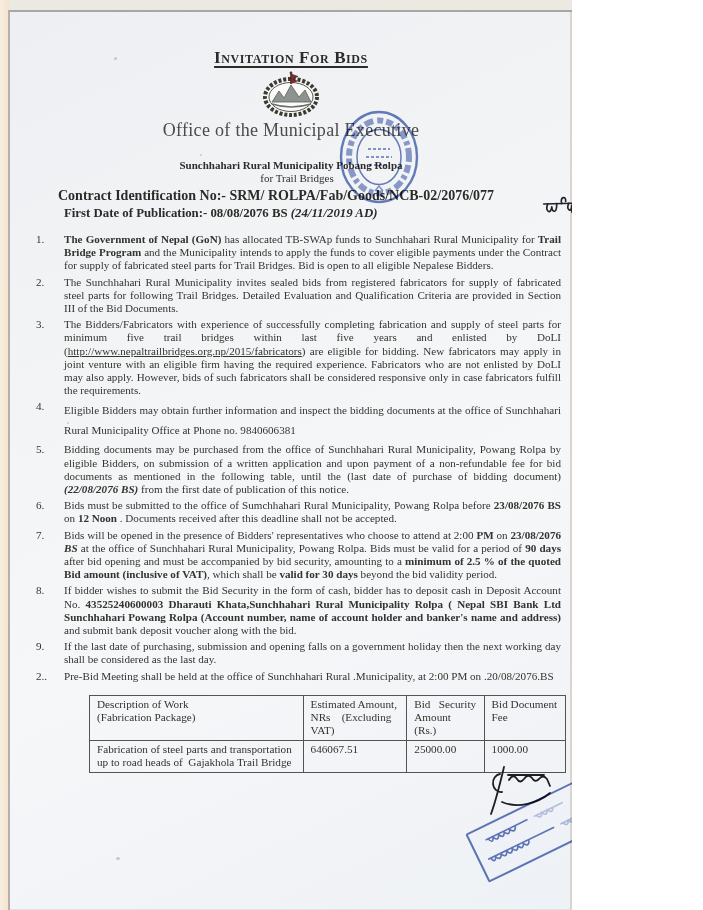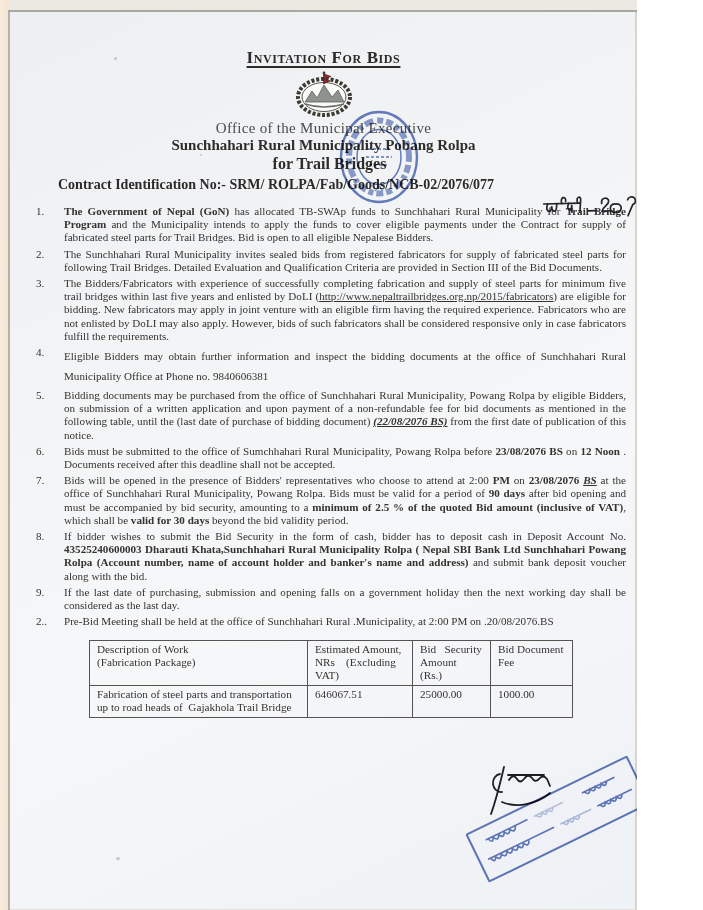--- a/index.html
+++ b/index.html
@@ -1,42 +1,42 @@
 <!DOCTYPE html>
 <html style="--seal: #3f5cae;"><head>
 <meta charset="utf-8">
 <style>
   html,body{margin:0;padding:0;}
   body{width:703px;height:910px;font-family:"Liberation Serif","DejaVu Serif",serif;}
-  .page{position:relative;width:621px;height:910px;overflow:hidden;
-        background:linear-gradient(90deg,#f8edde 0px,#f6e7d5 5px,#f2e4d4 8px,#ece9e2 10px);padding-left:16px;}
+  .page{position:relative;width:572px;height:910px;overflow:hidden;
+        background:linear-gradient(90deg,#f8edde 0px,#f6e7d5 5px,#f2e4d4 8px,#ece9e2 10px);}
   .paper{position:absolute;left:8px;top:10px;right:0;bottom:0;overflow:hidden;
          background:linear-gradient(155deg,#edeff2 0%,#f2f4f6 35%,#f6f7f9 60%,#eef1f5 100%);
          border-top:2px solid #a8a7a2;border-left:2px solid #b5b1aa;
          box-shadow:inset -2px 0 0 #d9d5ce, inset 0 -1px 0 #e4e2dd;
          color:#34332f;}
   .title{margin-top:36px;text-align:center;font-variant:small-caps;font-weight:bold;
          font-size:17px;letter-spacing:.6px;color:#2c2b28;}
   .title span{text-decoration:underline;text-underline-offset:3px;text-decoration-thickness:1.5px;}
   .emblem{width:60px;height:46px;margin:3px auto 0;display:block;}
   .hdr{text-align:center;}
-  .office{font-size:15px;margin-top:3px;color:#4b4b48;letter-spacing:.3px;}
-  .muni{font-size:15px;font-weight:bold;margin-top:0;color:#2e2d2a;}
+  .office{font-size:18px;margin-top:3px;color:#4b4b48;letter-spacing:.3px;}
+  .muni{font-size:11px;font-weight:bold;margin-top:18px;color:#2e2d2a;}
   .subj1{font-size:12.8px;font-weight:bold;margin-top:5px;color:#2e2d2a;}
-  .subj2{font-size:16px;font-weight:bold;margin-top:1px;color:#2e2d2a;margin-left:12px;}
+  .subj2{font-size:11px;font-weight:normal;margin-top:1px;color:#2e2d2a;margin-left:12px;}
   .contract{font-size:14px;font-weight:bold;margin:4px 0 0 48px;color:#2c2b28;}
   .pubdate{font-size:12.8px;font-weight:bold;margin:2px 0 0 54px;color:#2c2b28;}
   .pubdate .bi{font-style:italic;}
   .items{margin:12px 11px 0 26px;font-size:11.1px;line-height:13.2px;}
   .item{display:flex;margin-bottom:3px;}
   .item .num{width:26px;flex:none;}
   .item .body{flex:1;text-align:justify;margin-left:2px;}
   .body.spread{line-height:20px;}
   .b{font-weight:bold;}
-  .i{font-style:italic;text-decoration:underline;}
+  .i{font-style:italic;}
   .u{text-decoration:underline;}
   .bid-table{border-collapse:collapse;margin:12px 6px 0 79px;font-size:11.2px;line-height:13px;
              color:#34332f;table-layout:fixed;}
   .bid-table th,.bid-table td{border:1.3px solid #55544f;padding:2px 7px 3px 7px;vertical-align:top;
              text-align:left;font-weight:normal;white-space:pre-wrap;}
   
   .round-seal{position:absolute;left:325px;top:95px;width:88px;height:100px;
               opacity:.78;mix-blend-mode:multiply;}
   .hand-date{position:absolute;left:528px;top:178px;width:164px;height:50px;
              transform:rotate(-1.5deg);}
@@ -62,20 +62,21 @@
       <path d="M11,33 Q30,39 50,33" fill="none" stroke="#6b6e68" stroke-width="1.4"></path>
       <path d="M30,2 L30,13" stroke="#5a1f1f" stroke-width="1.4"></path>
       <path d="M30,3 L37,5.5 L30,8 L36,10 L30,12.5 Z" fill="#8d2a2a" stroke="#5a1f1f" stroke-width="0.7"></path>
       <circle cx="30" cy="2" r="1.4" fill="#3b3b31"></circle>
     </svg>
 
     <div class="hdr office">Office of the Municipal Executive</div>
     <div class="hdr muni">Sunchhahari Rural Municipality Pobang Rolpa</div>
     <div class="hdr subj2">for Trail Bridges</div>
     <div class="contract">Contract Identification No:- SRM/ ROLPA/Fab/Goods/NCB-02/2076/077</div>
+    <div class="pubdate"><span>First Date of Publication:- 08/08/2076 BS </span><span class="bi">(24/11/2019 AD)</span></div>
 
     <div class="items">
   <div class="item">
     <span class="num">1.</span>
     <span class="body"><span class="b">The Government of Nepal (GoN)</span><span> has allocated TB-SWAp funds to Sunchhahari  Rural Municipality  for </span><span class="b">Trail Bridge Program</span><span> and the Municipality intends to apply the funds to cover eligible payments under the Contract for supply of fabricated steel parts for Trail Bridges. Bid is open to all eligible Nepalese Bidders.</span></span>
   </div>
 
   <div class="item">
     <span class="num">2.</span>
     <span class="body"><span>The Sunchhahari Rural Municipality invites sealed bids from registered fabricators for supply of fabricated steel parts for following Trail Bridges. Detailed Evaluation and Qualification Criteria are provided in Section III of the Bid Documents.</span></span>

